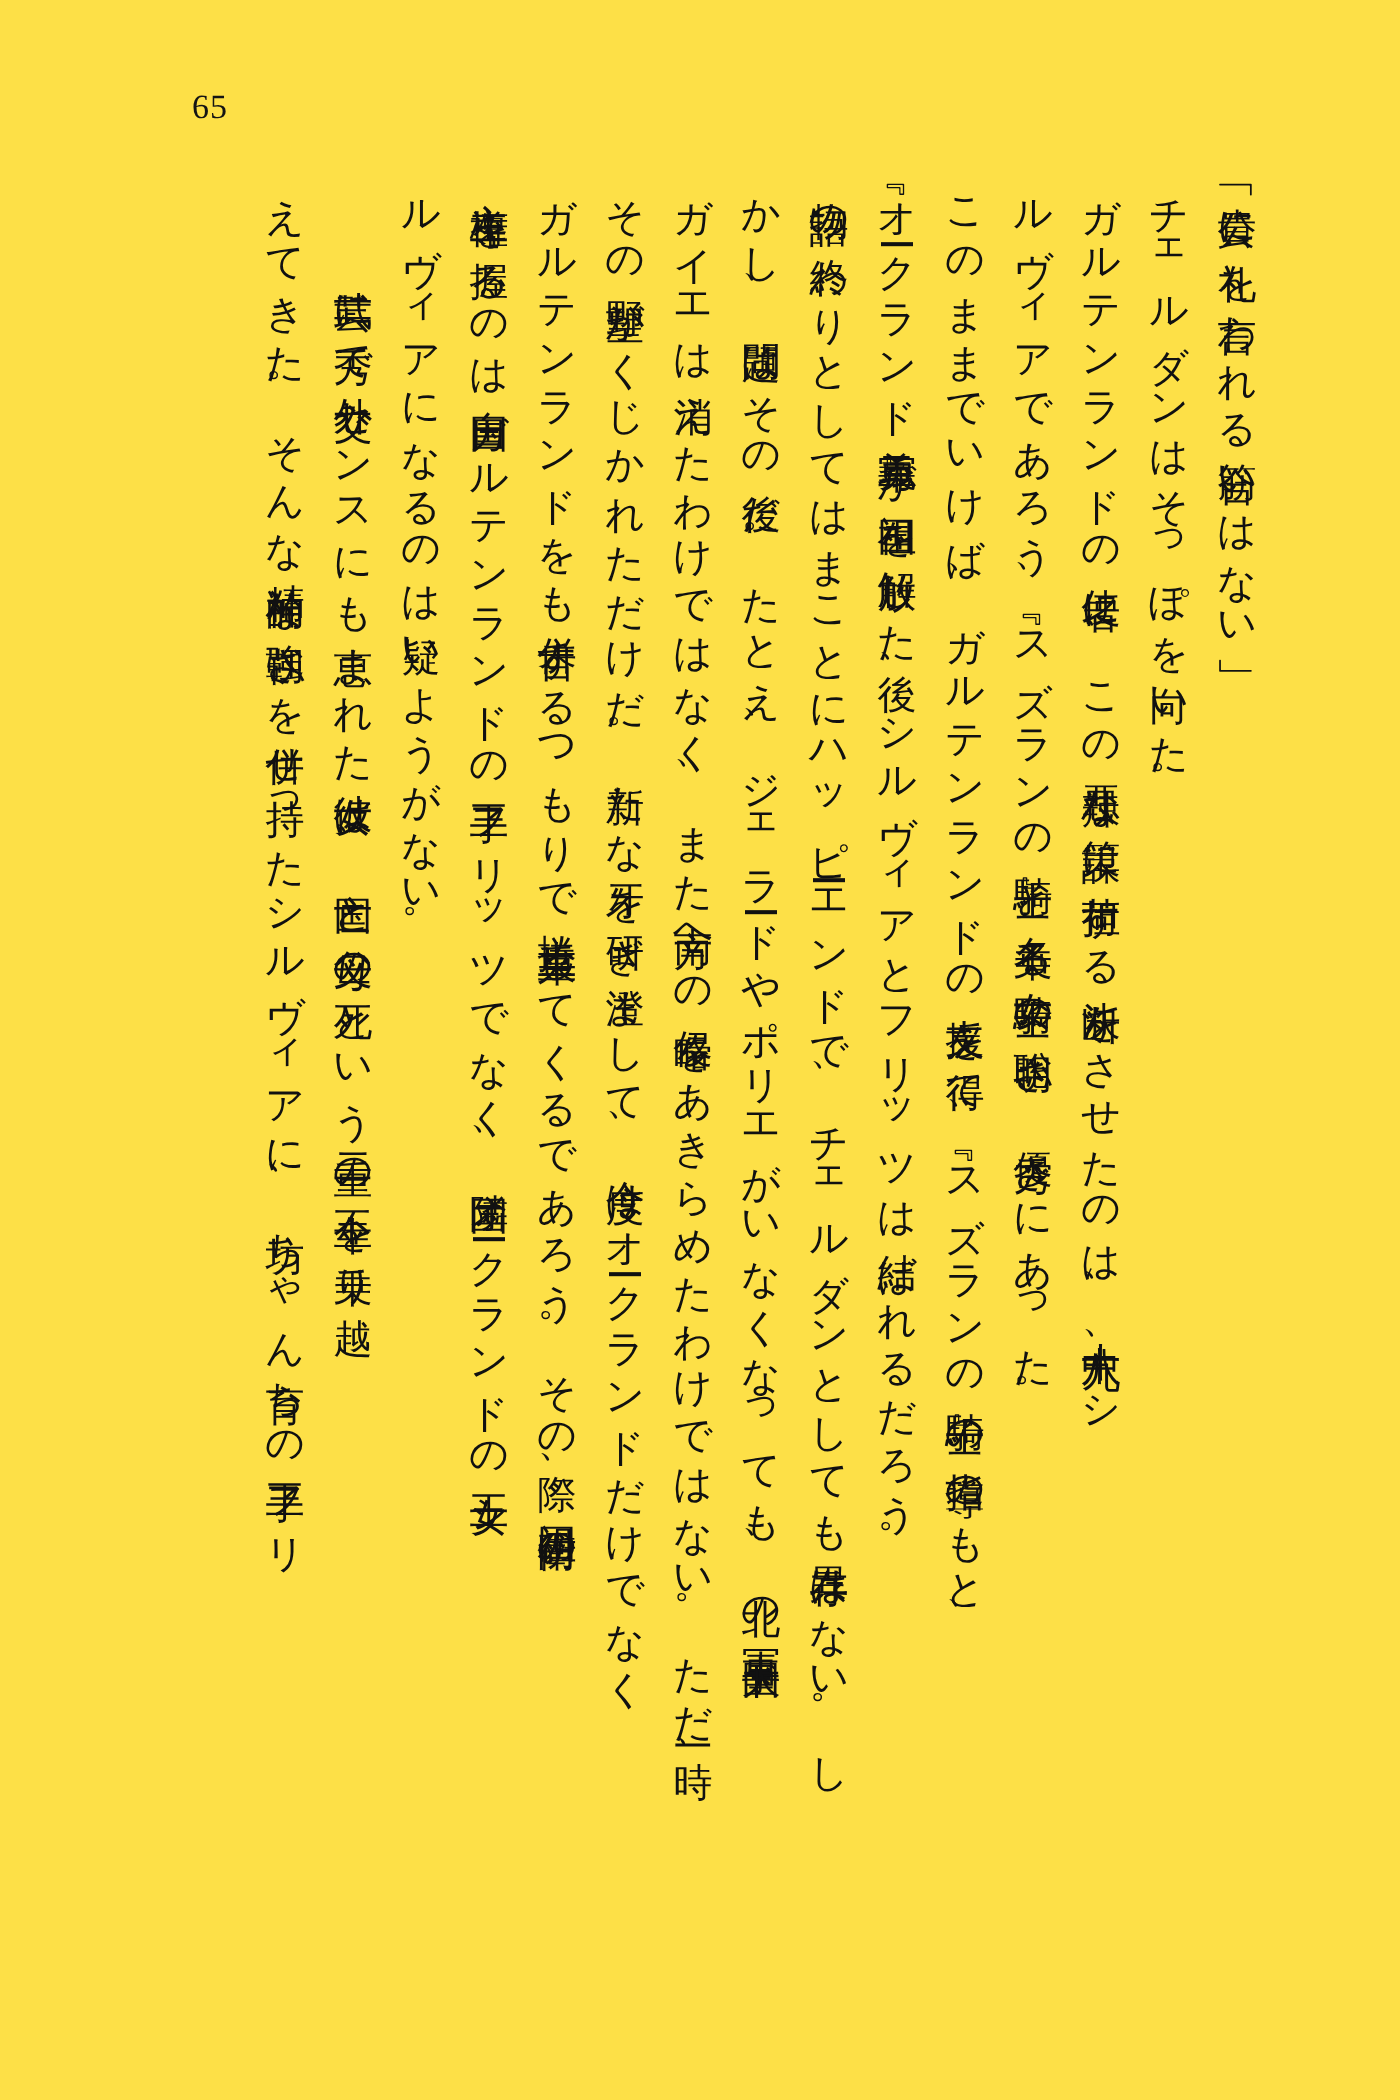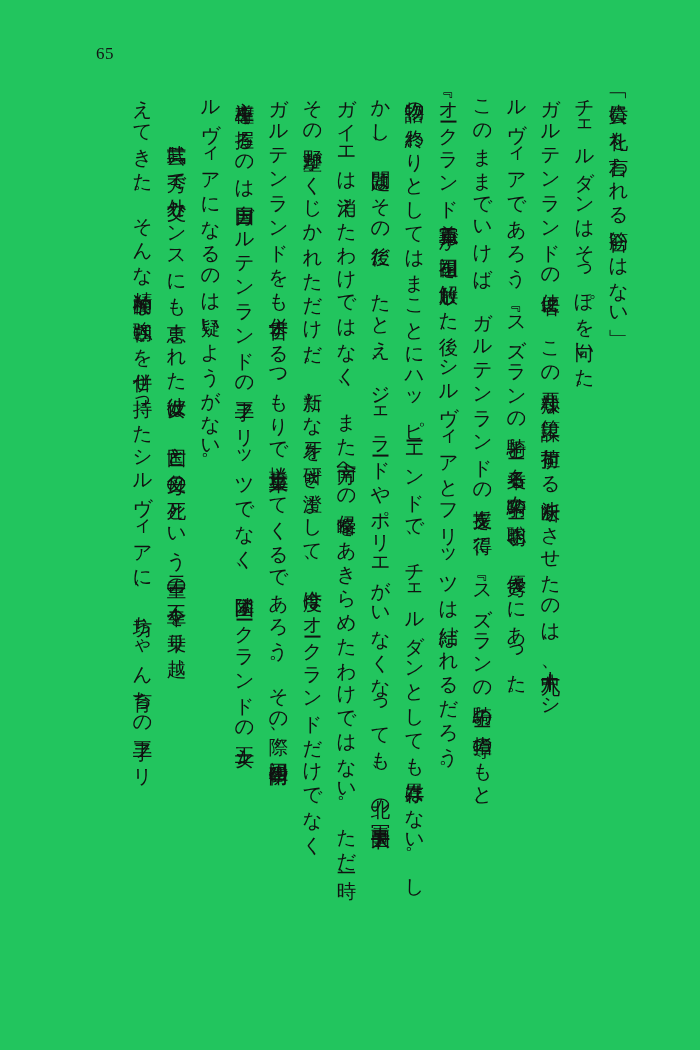--- a/index.html
+++ b/index.html
@@ -11,21 +11,21 @@
     width: 700px;
     height: 1050px;
     overflow: hidden;
     font-family: "DejaVu Serif", serif;
     color: #1a1a1a;
   }
   #page {
     position: relative;
     width: 700px;
     height: 1050px;
-    background: #22c55e;
+    background: #fde047;
   }
   #page-number {
     position: absolute;
     top: 44px;
     left: 96px;
     font-size: 17px;
     font-family: "Liberation Serif", serif;
     color: #141414;
     letter-spacing: 0.5px;
   }

